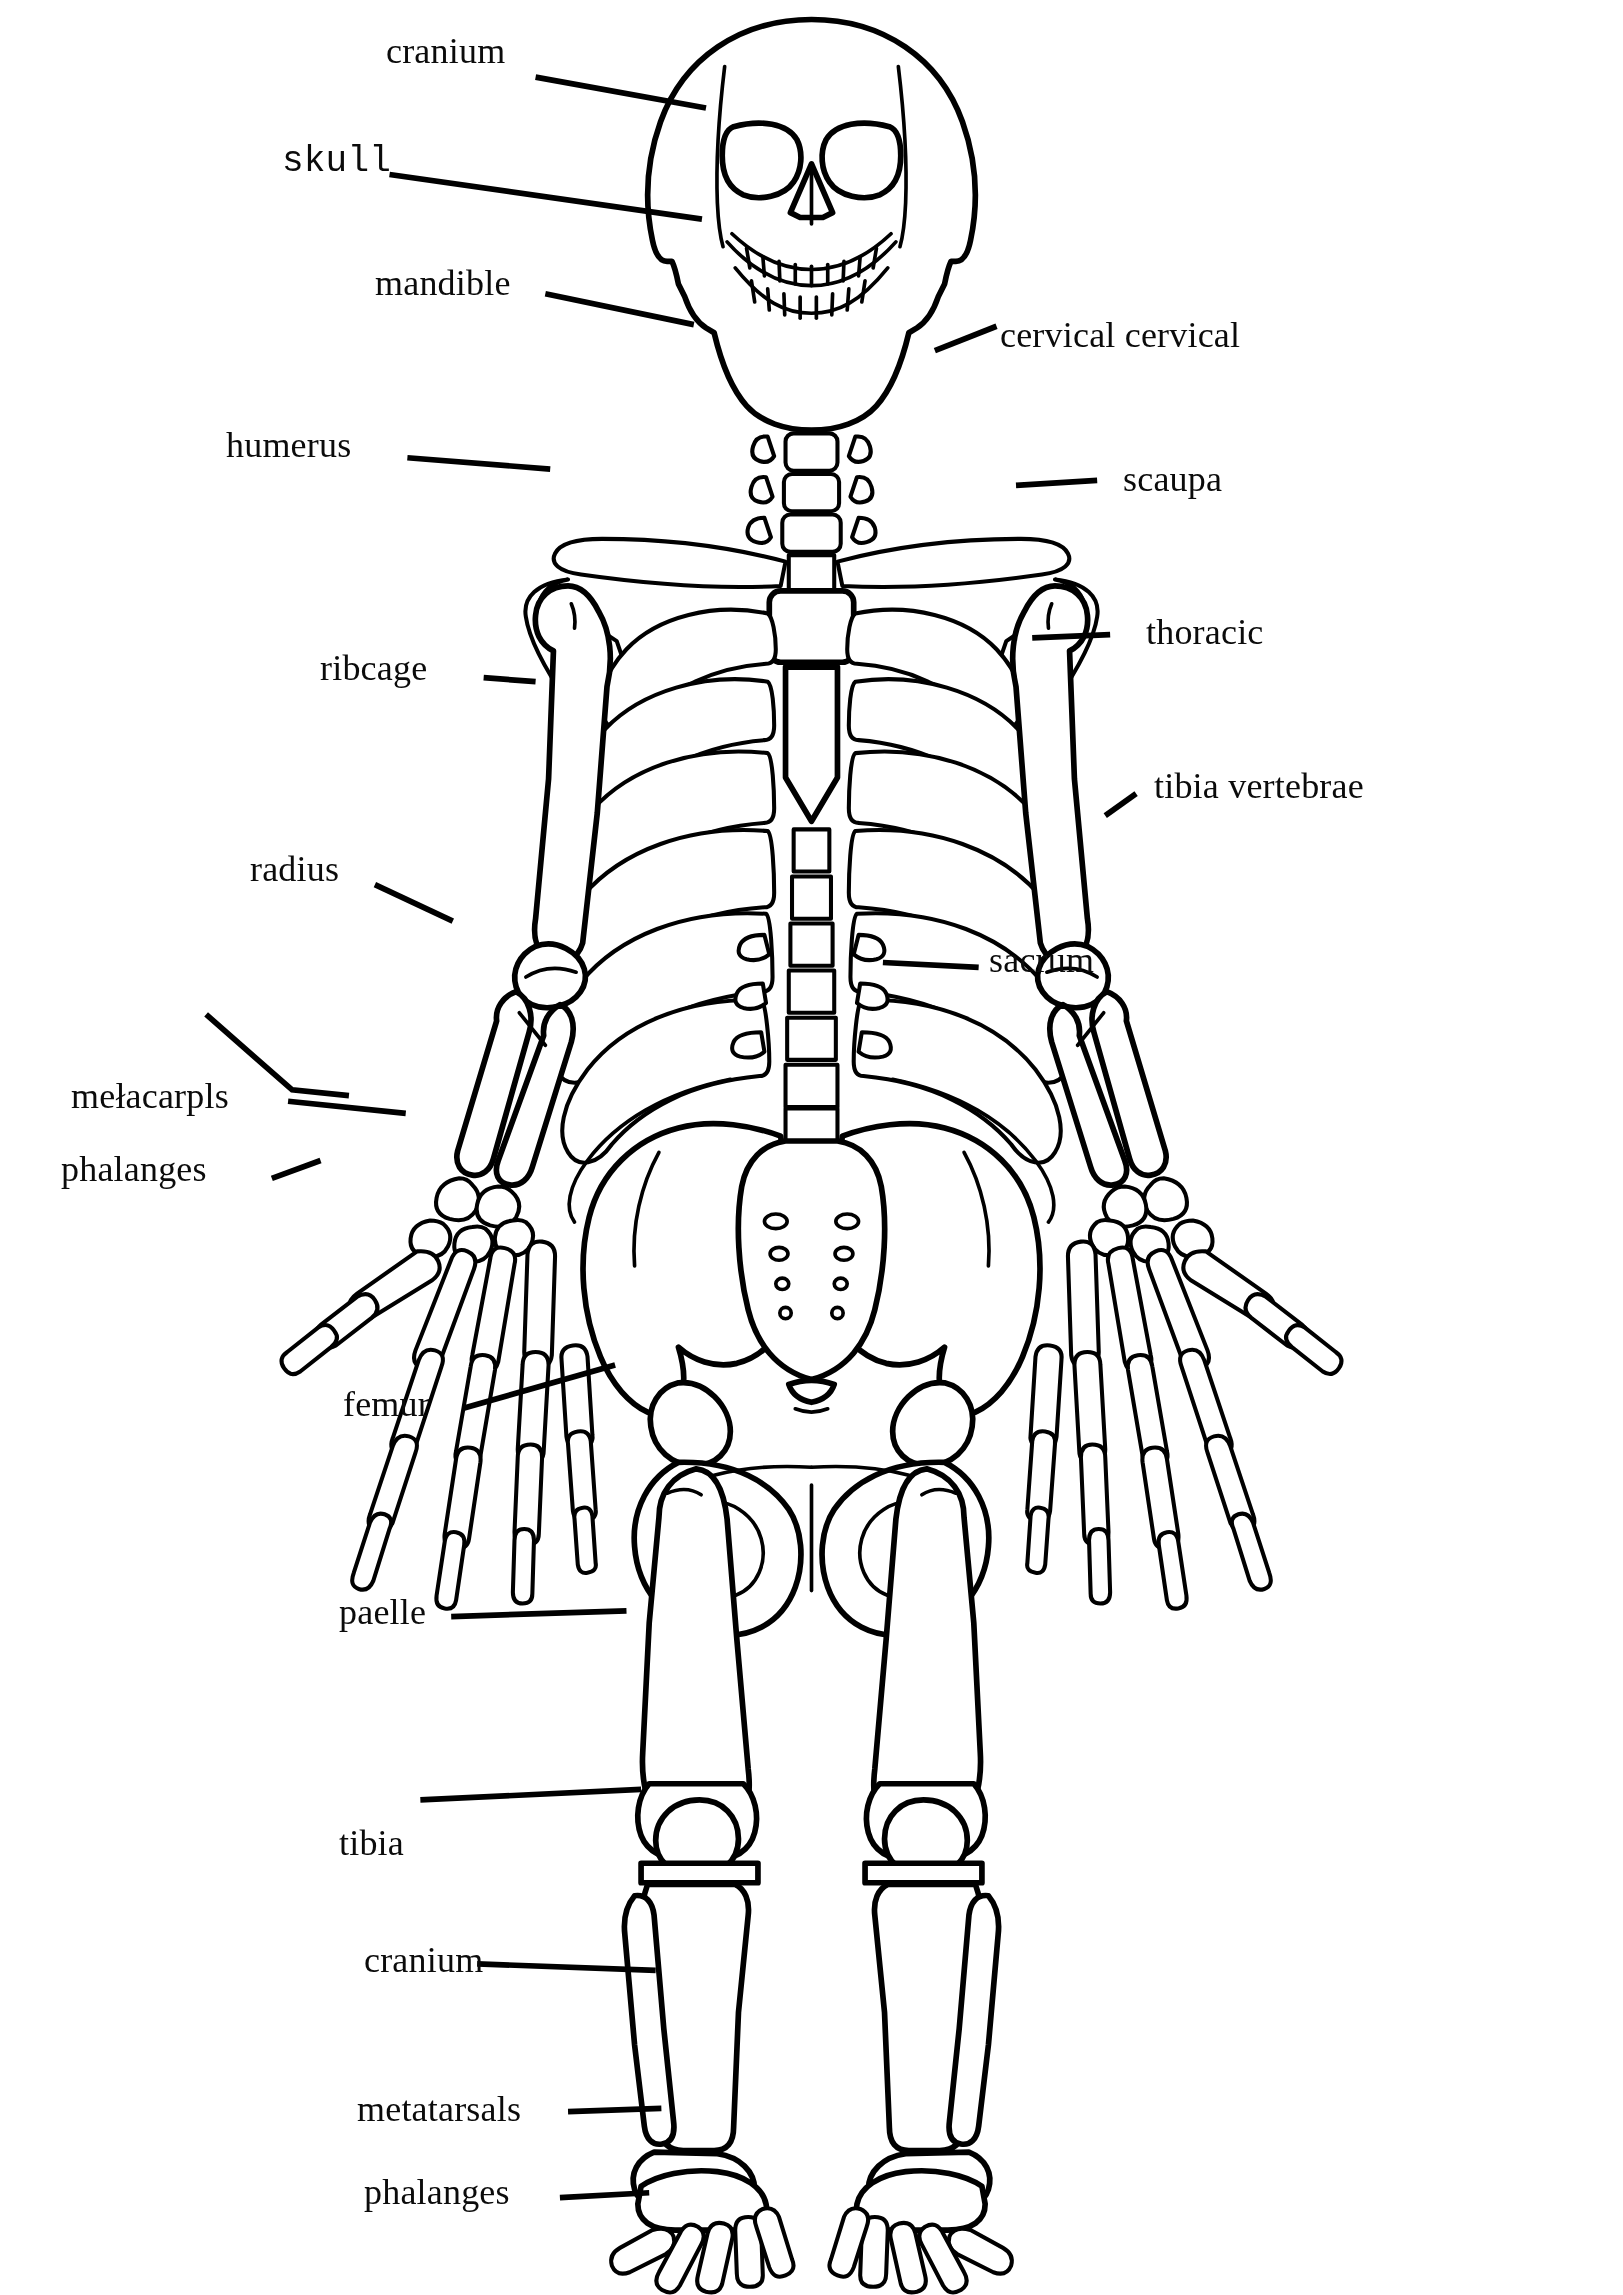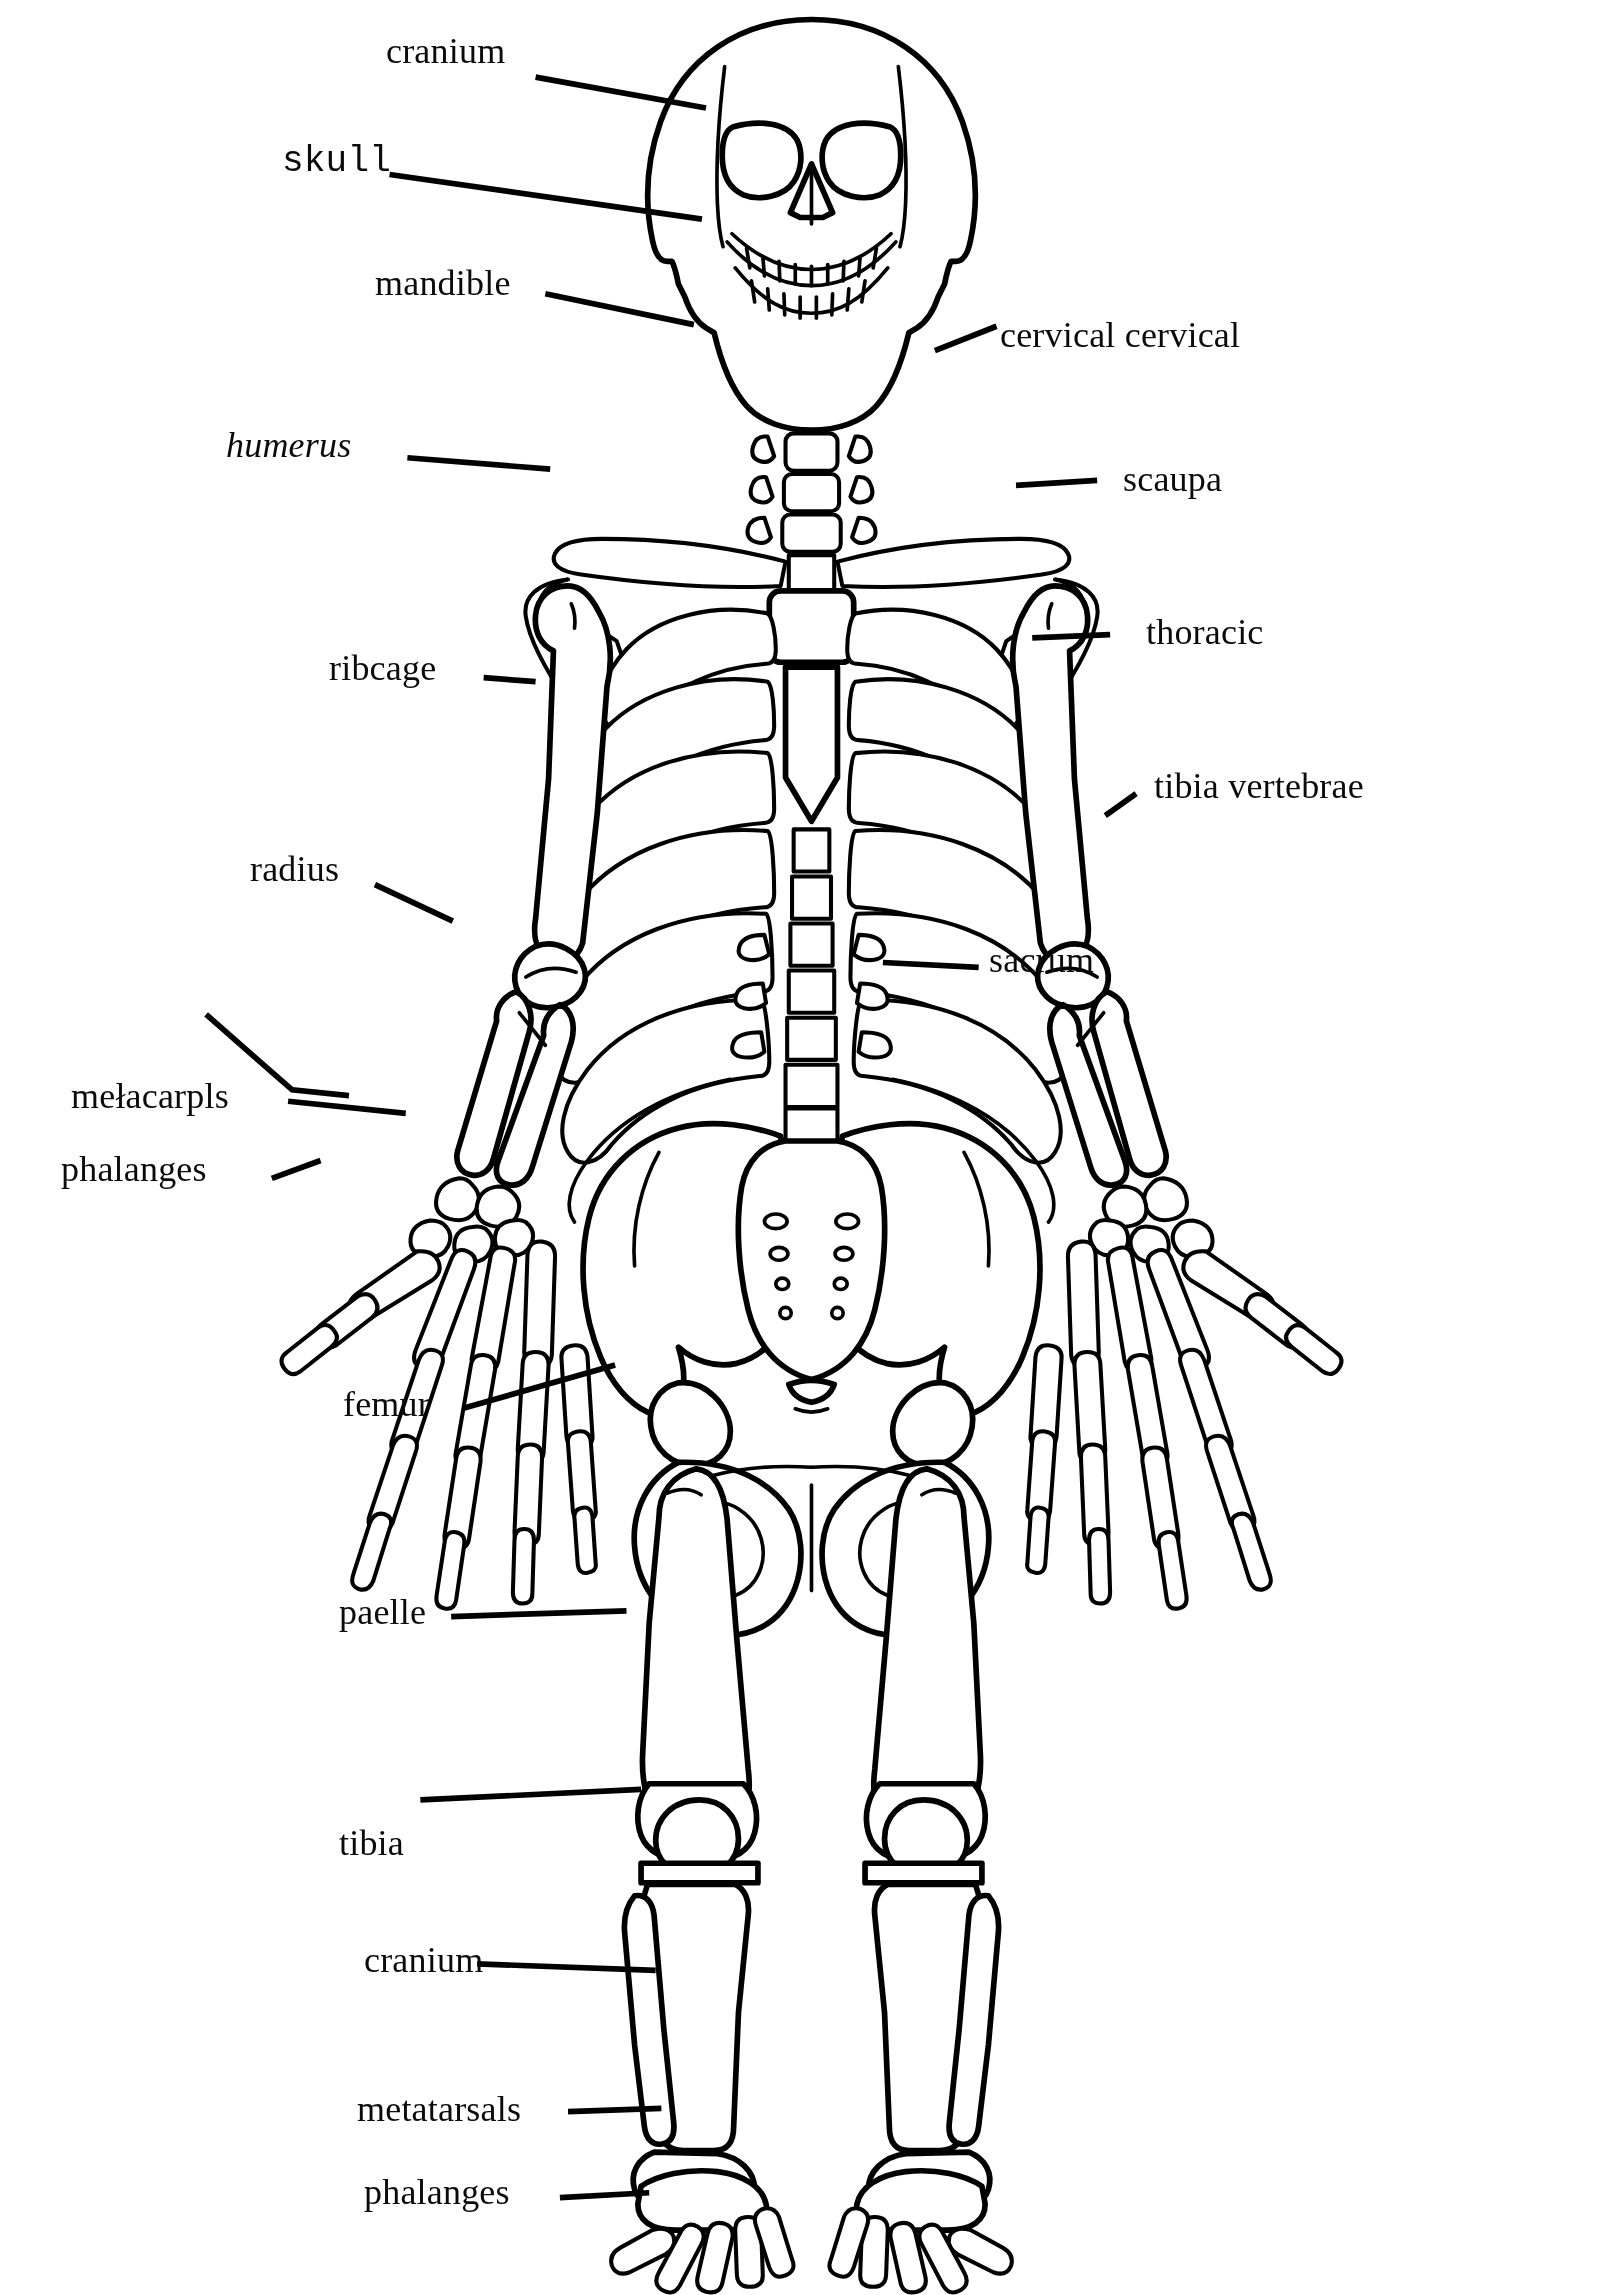--- a/index.html
+++ b/index.html
@@ -532,22 +532,22 @@
         <polyline class="leader" points="1272,786 1368,782"></polyline>
         <polyline class="leader" points="1362,1005 1400,978"></polyline>
         <polyline class="leader" points="1088,1186 1206,1192"></polyline>
       </g>
   </svg>
 
   <div id="labels-left">
       <div class="label l" style="left: 386px; top: 33px;">cranium</div>
       <div class="label l" style="left: 282px; top: 144px; font-family: Liberation Mono, monospace;">skull</div>
       <div class="label l" style="left: 375px; top: 265px;">mandible</div>
-      <div class="label l" style="left: 226px; top: 427px; font-style: italic;">humerus</div>
-      <div class="label l" style="left: 329px; top: 650px;">ribcage</div>
+      <div class="label l" style="left: 226px; top: 427px;">humerus</div>
+      <div class="label l" style="left: 320px; top: 650px;">ribcage</div>
       <div class="label l" style="left: 250px; top: 851px;">radius</div>
       <div class="label l" style="left: 71px; top: 1078px;">mełacarpls</div>
       <div class="label l" style="left: 61px; top: 1151px;">phalanges</div>
       <div class="label l" style="left: 343px; top: 1386px;">femur</div>
       <div class="label l" style="left: 339px; top: 1594px;">paelle</div>
       <div class="label l" style="left: 339px; top: 1825px;">tibia</div>
       <div class="label l" style="left: 364px; top: 1942px;">cranium</div>
       <div class="label l" style="left: 357px; top: 2091px; font-family: Liberation Serif, serif;">metatarsals</div>
       <div class="label l" style="left: 364px; top: 2174px;">phalanges</div>
     </div>

